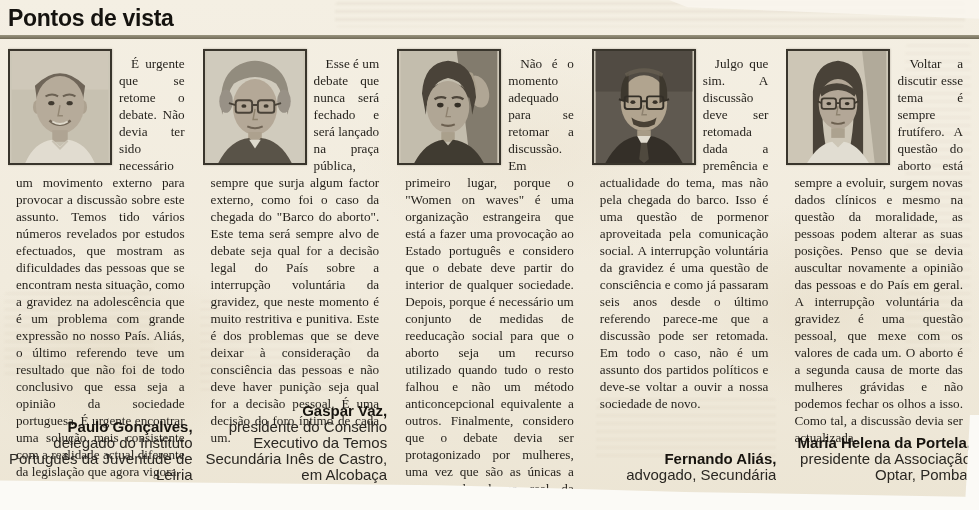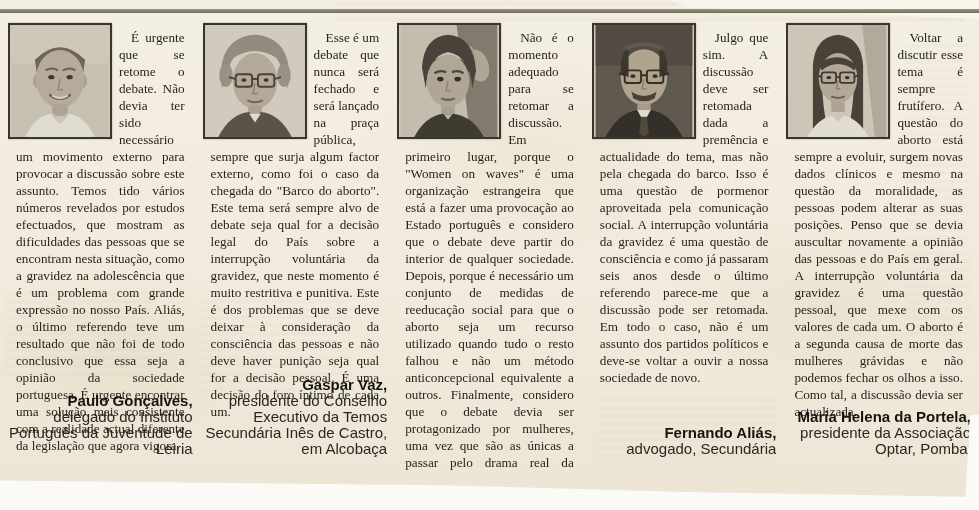--- a/index.html
+++ b/index.html
@@ -94,20 +94,21 @@
 <div class="page">
 
   <div class="bleed b1"></div>
   <div class="bleed b2"></div>
   <div class="bleed b3"></div>
   <div class="bleed b4"></div>
   <div class="bleed b5"></div>
   <div class="scan-top-right"></div>
 
   <div class="masthead">
+    <div class="masthead-title">Pontos de vista</div>
     <div class="masthead-rule"></div>
   </div>
 
   <div class="columns">
 
     <div class="col">
       <div class="photo">
         <svg viewBox="0 0 100 116" xmlns="http://www.w3.org/2000/svg">
           <rect width="100" height="116" fill="#cdc7b8"></rect>
           <rect width="100" height="40" fill="#d5cfc1"></rect>

